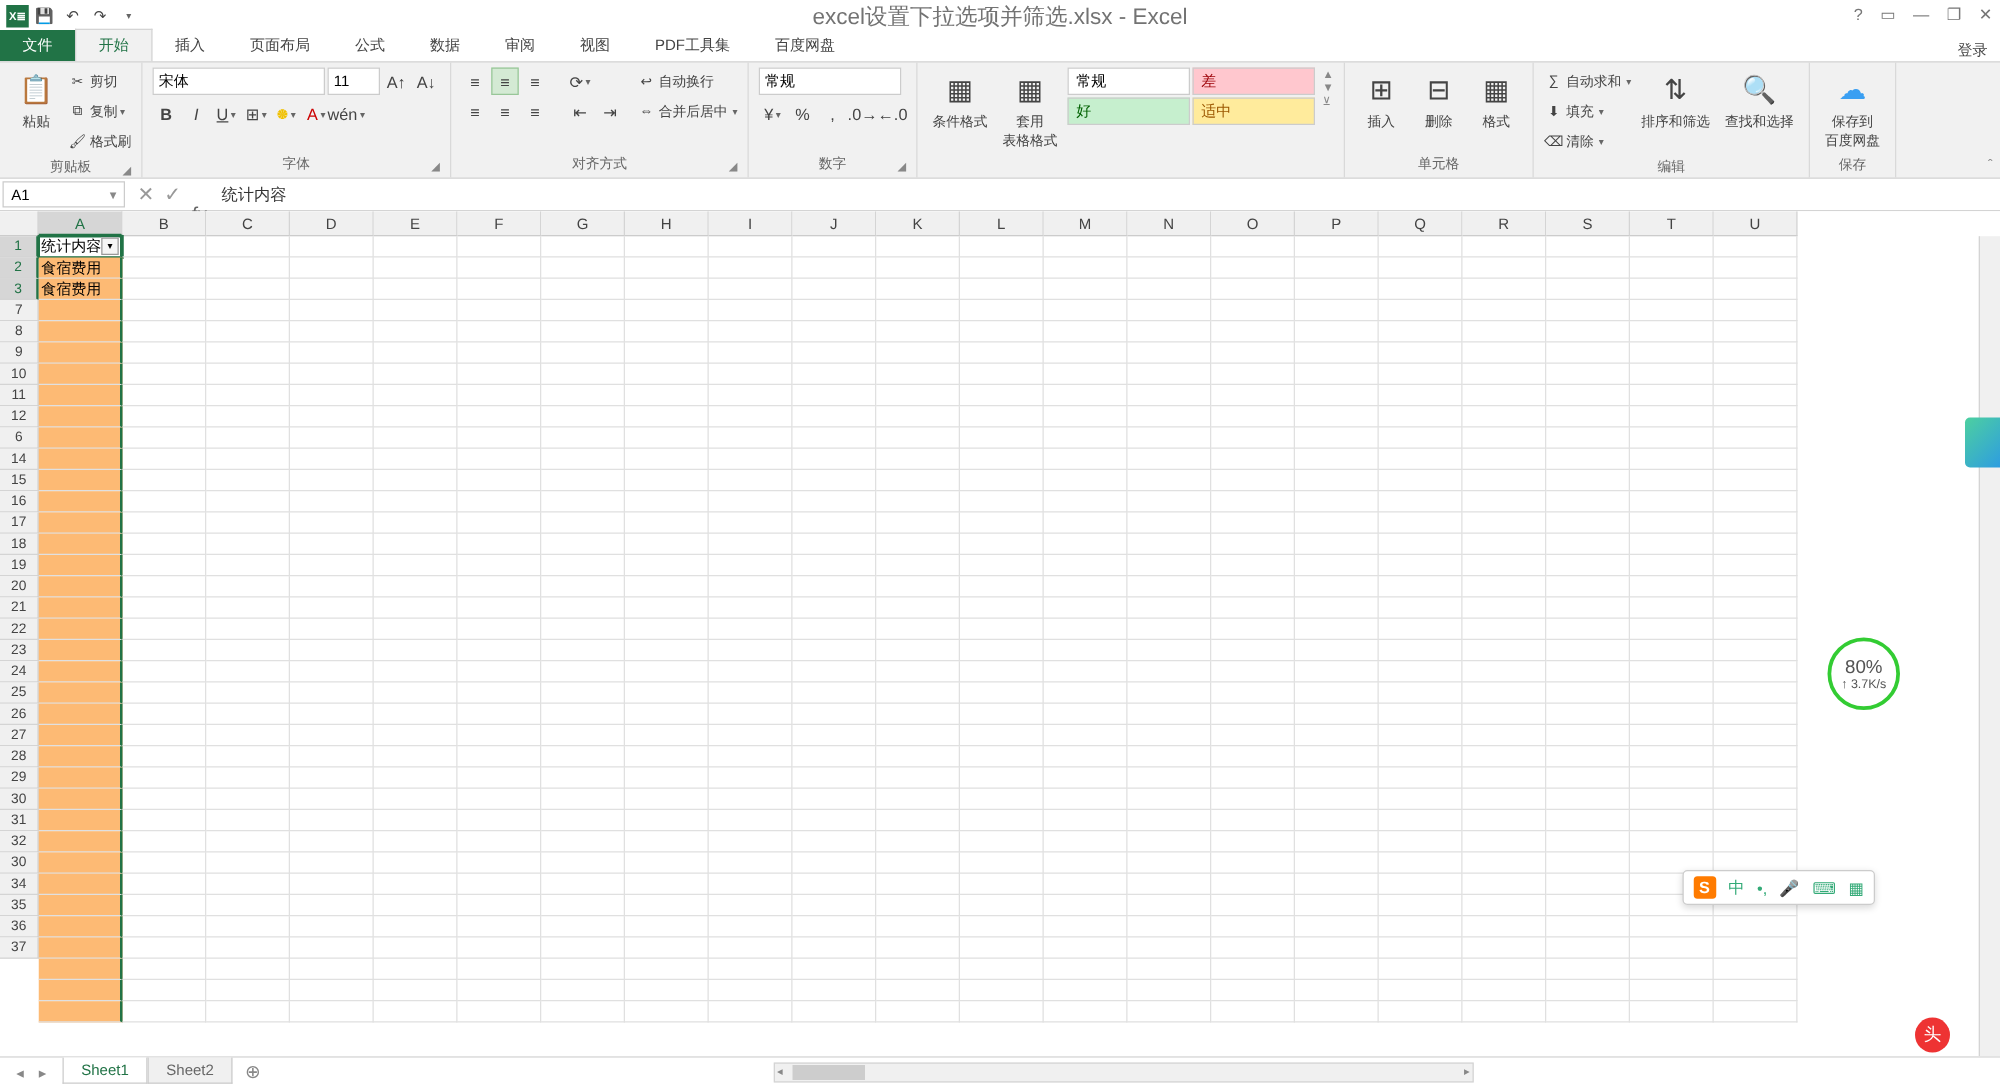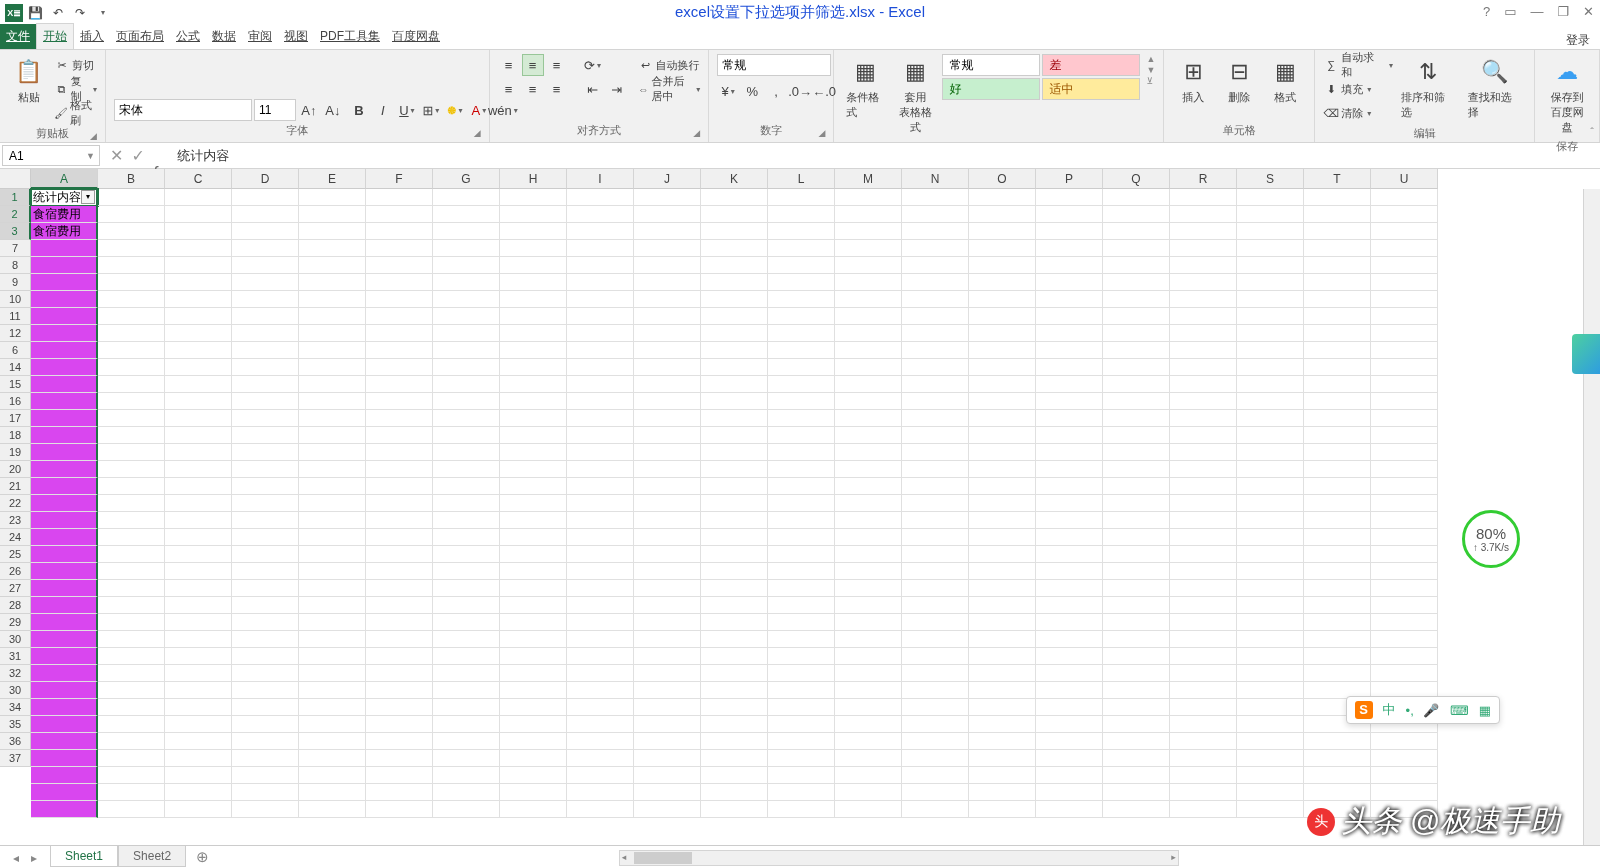--- a/index.html
+++ b/index.html
@@ -1,24 +1,24 @@
 <!DOCTYPE html>
 <html><head>
 <meta charset="utf-8">
 <style>
 * { margin:0; padding:0; box-sizing:border-box; font-family:"Microsoft YaHei","Segoe UI",sans-serif; -webkit-font-smoothing:antialiased; }
 body { background:#fff; overflow:hidden; width:1600px; height:868px; position:relative; }
 .titlebar { height:25px; background:#fff; display:flex; align-items:center; font-size:12px; color:#444; }
 .qat { display:flex; align-items:center; gap:2px; padding-left:4px; }
 .qat .ico { width:20px; height:20px; display:flex; align-items:center; justify-content:center; color:#444; }
 .excel-icon { background:#217346; color:#fff; width:18px; height:18px; font-size:9px; font-weight:bold; display:flex; align-items:center; justify-content:center; }
-.title-text { position:absolute; left:50%; transform:translateX(-50%); color:#1d4ed8; font-size:15px;}
+.title-text { position:absolute; left:50%; transform:translateX(-50%); color:#737373; font-size:18px;}
 .win-controls { position:absolute; right:6px; top:4px; display:flex; gap:14px; color:#777; font-size:13px;}
 .tabs-row { height:24px; background:#fff; display:flex; align-items:flex-end; border-bottom:none; }
-.tab { padding:4px 6px; font-size:12px; color:#444; cursor:pointer;text-decoration:underline; }
+.tab { padding:4px 18px; font-size:12px; color:#444; cursor:pointer; }
 .tab.file { background:#217346; color:#fff; }
 .tab.active { background:#f1f1f1; color:#217346; border:1px solid #d4d4d4; border-bottom:1px solid #f1f1f1; position:relative; top:1px;}
 .login { position:absolute; right:10px; font-size:12px; color:#444; }
 .ribbon { height:94px; background:#f1f1f1; border-top:1px solid #d4d4d4; border-bottom:1px solid #d4d4d4; display:flex; position:relative; }
 .group { border-right:1px solid #d9d9d9; padding:4px 8px 2px 8px; display:flex; flex-direction:column; }
 .group-body { flex:1; display:flex; gap:4px; align-items:flex-start;}
 .group-label { text-align:center; font-size:11px; color:#666; padding:2px 0; position:relative;}
 .dlaunch { position:absolute; right:0; bottom:2px; font-size:9px; color:#888;}
 .big-btn { display:flex; flex-direction:column; align-items:center; justify-content:center; font-size:11px; color:#444; padding:2px 4px; min-width:42px; gap:2px;}
 .big-btn .ic { width:32px; height:32px; display:flex; align-items:center; justify-content:center; font-size:22px;}
@@ -44,21 +44,21 @@
 .col-headers{display:flex;height:20px;position:absolute;top:0;left:0;}
 .corner{width:31px;height:20px;background:#f0f0f0;border-right:1px solid #ccc;border-bottom:1px solid #ccc;}
 .col-h{width:67px;height:20px;background:#f0f0f0;border-right:1px solid #d4d4d4;border-bottom:1px solid #ccc;text-align:center;font-size:12px;color:#444;line-height:20px;}
 .col-h.sel{background:#d6d6d6;border-bottom:2px solid #217346;color:#217346;}
 .row-headers{position:absolute;top:20px;left:0;}
 .row-h{width:31px;height:17px;background:#f0f0f0;border-right:1px solid #ccc;border-bottom:1px solid #d4d4d4;text-align:center;font-size:11px;color:#444;line-height:17px;}
 .row-h.sel{background:#d6d6d6;border-right:2px solid #217346;color:#217346;}
 .grid{position:absolute;top:20px;left:31px;right:0;bottom:0;}
 .grow{display:flex;height:17px;}
 .cell{width:67px;height:17px;border-right:1px solid #e0e0e0;border-bottom:1px solid #e0e0e0;font-size:12px;padding-left:2px;line-height:17px;overflow:hidden;white-space:nowrap;position:relative;}
-.col-a-sel{background:#d946ef;border-right:2px solid #217346;}
+.col-a-sel{background:#fdba74;border-right:2px solid #217346;}
 .active-cell{outline:2px solid #217346;outline-offset:-1px;background:#fff !important;}
 .filter-ico{position:absolute;right:1px;top:1px;width:14px;height:14px;border:1px solid #999;background:#f5f5f5;font-size:8px;text-align:center;line-height:12px;}
 .vscroll{position:absolute;right:0;top:20px;width:17px;bottom:0;background:#f0f0f0;border-left:1px solid #d4d4d4;}
 .side-tab{position:absolute;right:0;top:165px;width:28px;height:40px;background:linear-gradient(135deg,#4dd0a0,#2e9de0);border-radius:4px 0 0 4px;}
 .sheet-tabs{height:24px;border-top:1px solid #ccc;display:flex;align-items:center;background:#fff;font-size:12px;}
 .sheet-nav{display:flex;gap:2px;padding:0 8px;color:#888;}
 .sheet-nav span{width:16px;text-align:center;}
 .stab{padding:3px 14px;border:1px solid #ccc;border-top:none;background:#fff;color:#217346;position:relative;top:-1px;}
 .stab.inactive{background:#f0f0f0;color:#666;border-bottom:1px solid #ccc;}
 .stab.add{border:none;background:none;color:#888;font-size:15px;padding:0 10px;}
@@ -130,21 +130,21 @@
         <div class="mini-row">
             <span class="ic">🖌</span>
             <span>格式刷</span>
           </div>
       </div>
     </div>
     <div class="group-label"><span>剪贴板</span><span class="dlaunch">◢</span></div>
   </div>
 
   <div class="group" style="min-width:230px;">
-    <div class="group-body" style="flex-direction:row;gap:4px;align-items:flex-end;">
+    <div class="group-body" style="flex-direction:column;gap:4px;">
       <div style="display:flex;gap:2px;">
         <input class="font-select" style="width: 138px;" value="宋体">
         <input class="font-select" style="width: 42px;" value="11">
         <div class="btn-sq">A↑</div>
         <div class="btn-sq">A↓</div>
       </div>
       <div style="display:flex;gap:2px;">
         <div class="btn-sq">
             <b>B</b>
           </div>
@@ -1256,14 +1256,13 @@
     <div class="hscroll-track">
       <span style="position:absolute;left:2px;top:1px;font-size:9px;color:#888;">◂</span>
       <div class="hscroll-thumb"></div>
       <span style="position:absolute;right:2px;top:1px;font-size:9px;color:#888;">▸</span>
     </div>
   </div>
 </div>
 
 <div class="watermark">
   <div class="wm-ico">头</div>
-  <span>头条 @极速手助</span>
 </div>
 
 </body></html>

